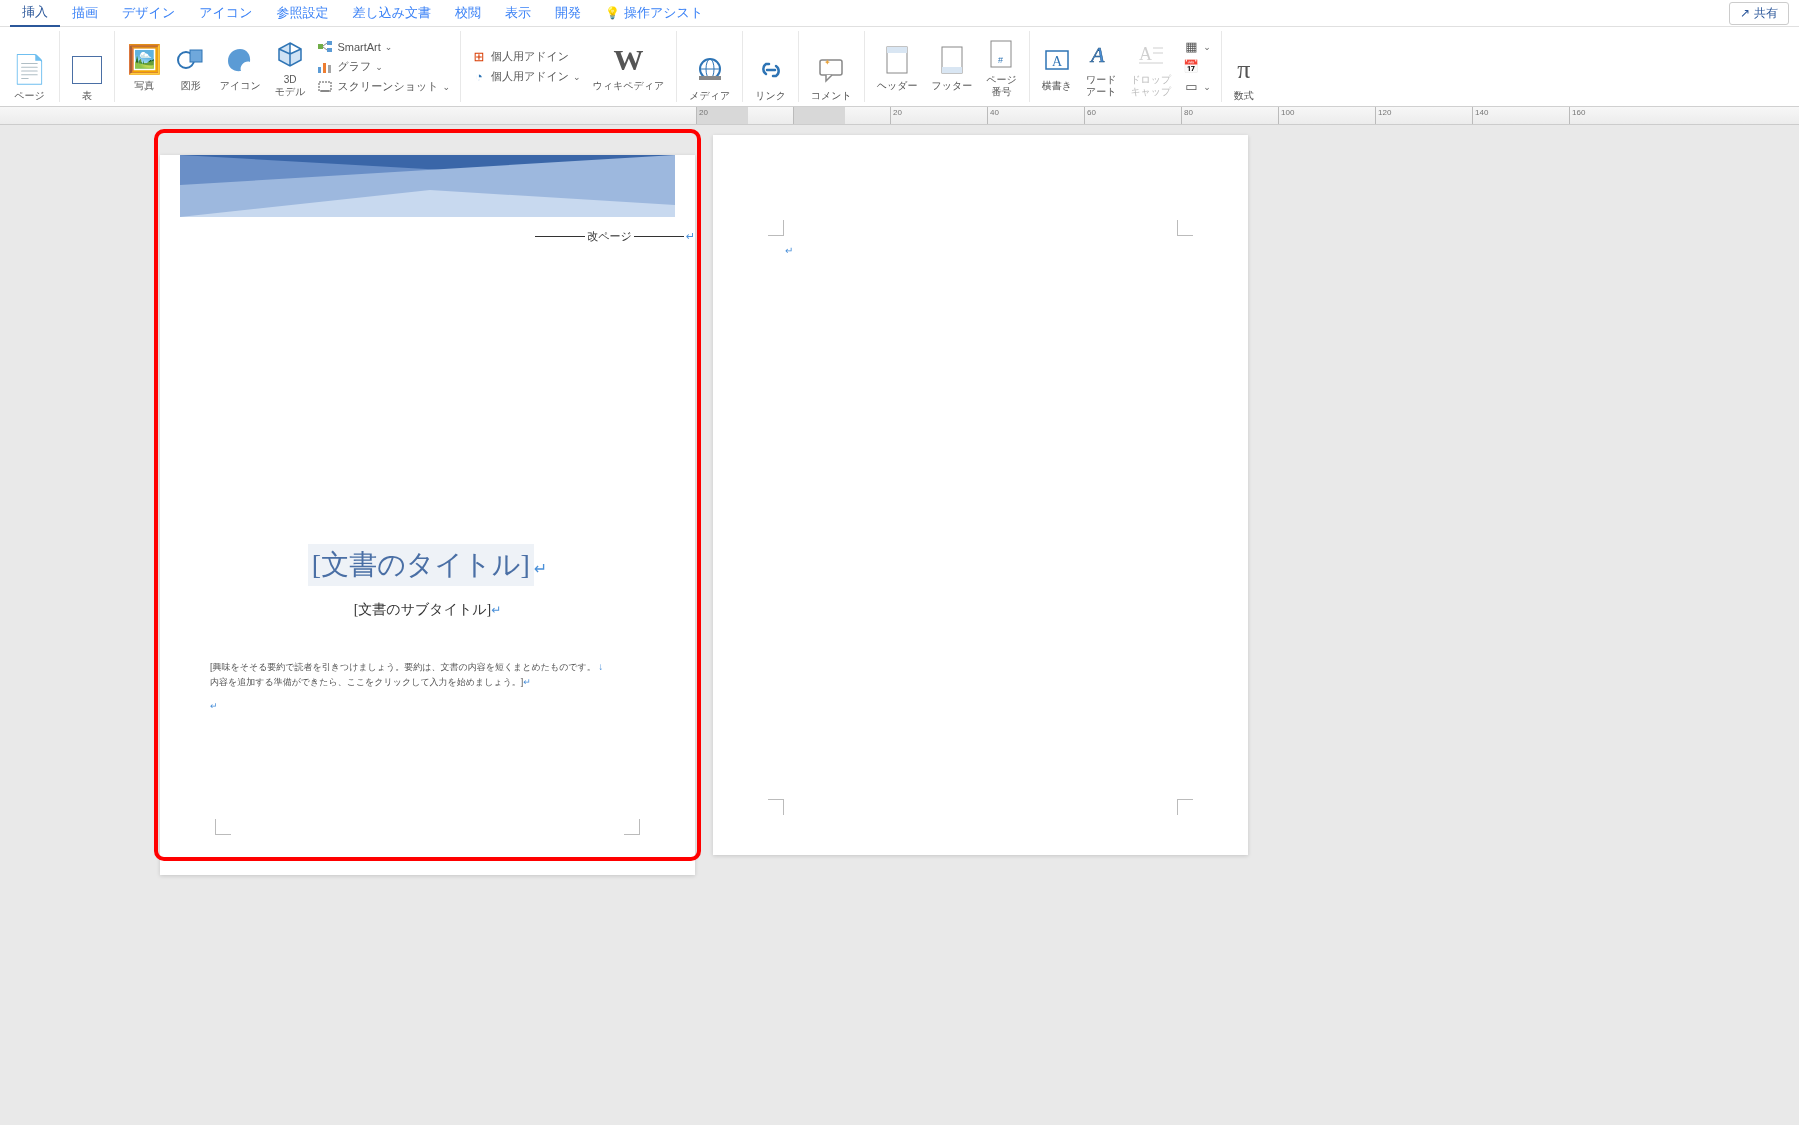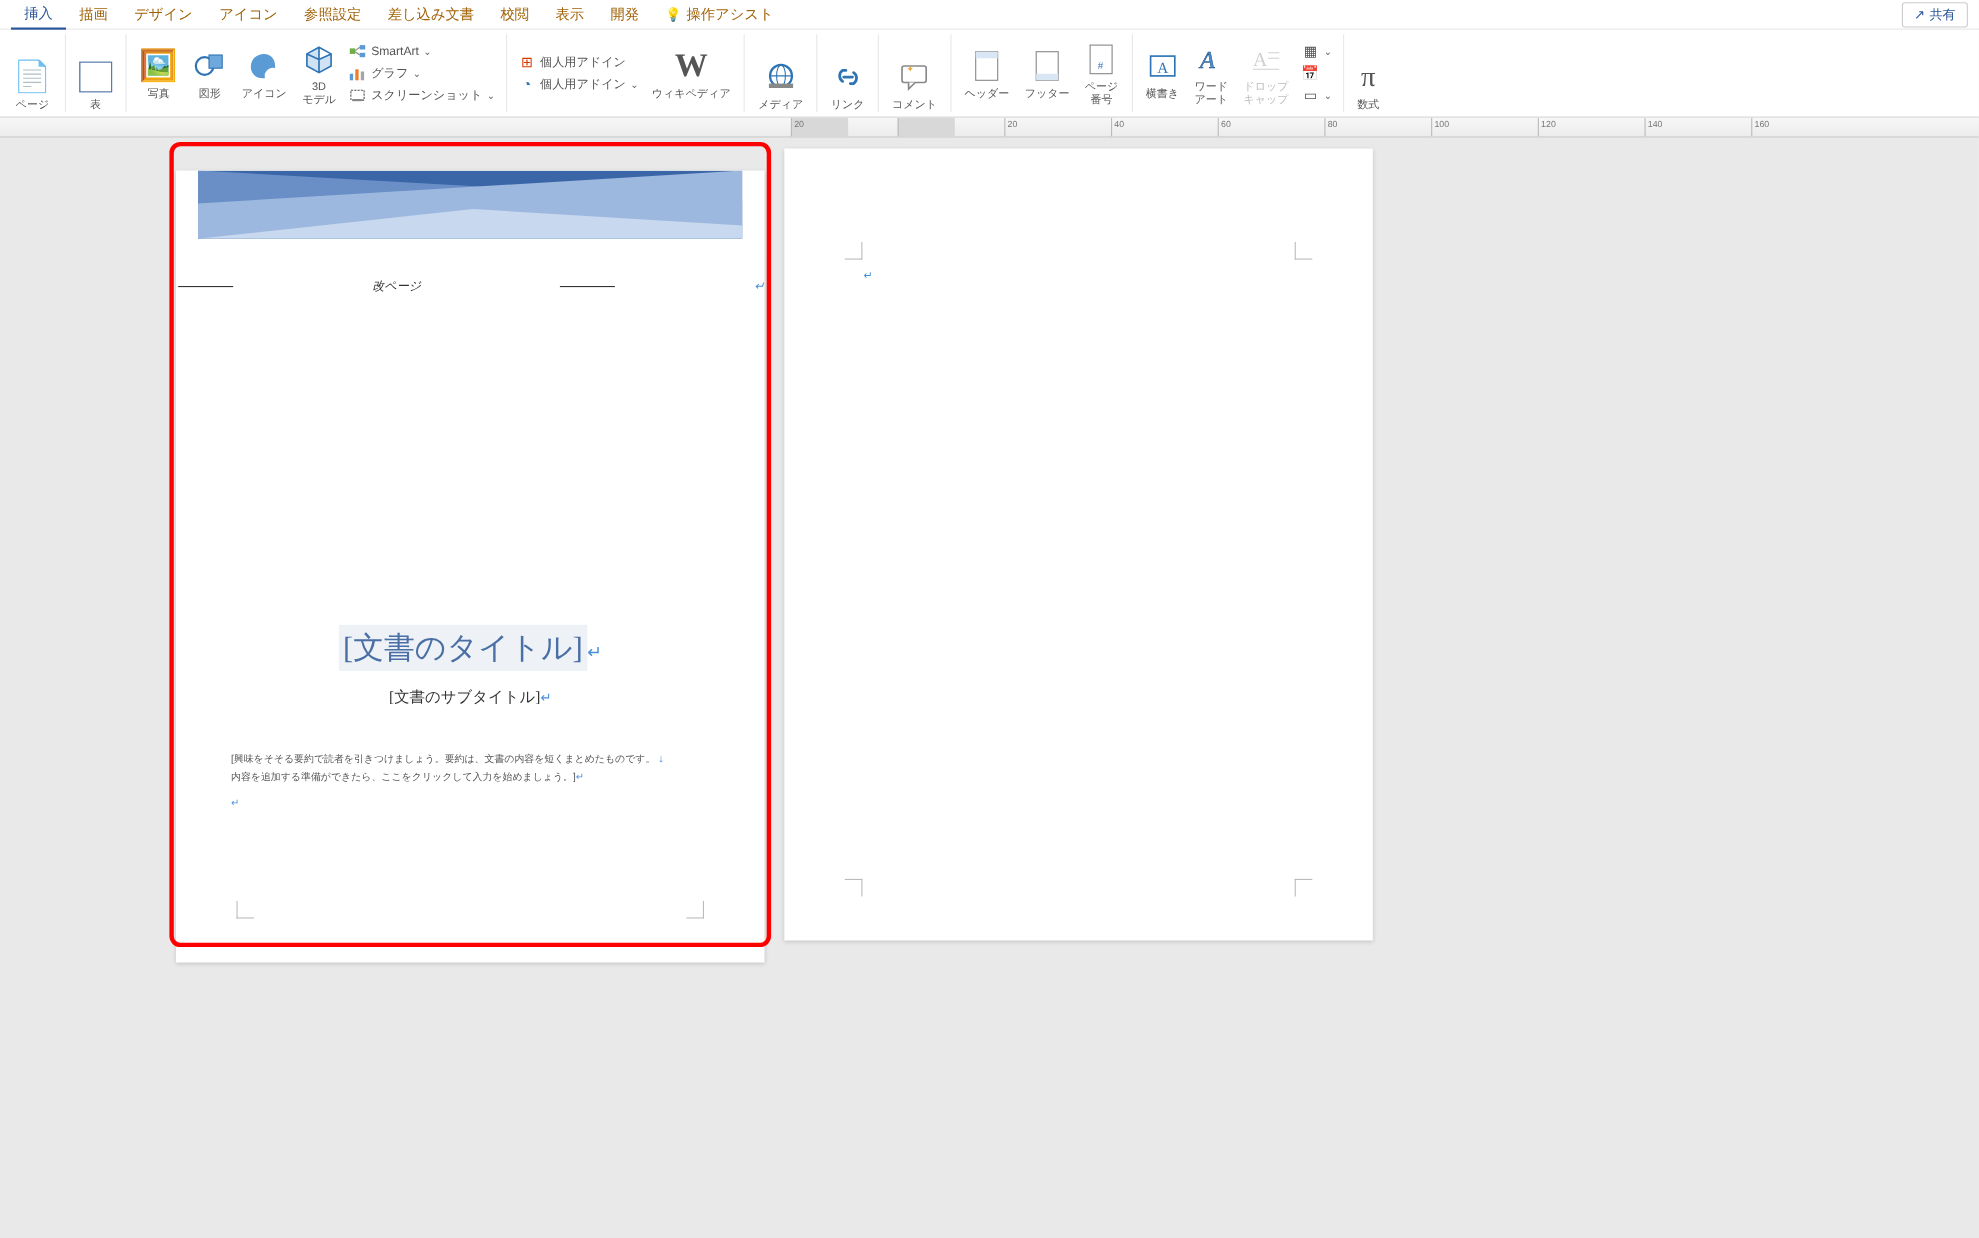--- a/index.html
+++ b/index.html
@@ -13,21 +13,21 @@
       background: #fff;
       display: flex;
       align-items: center;
       padding: 0 10px;
       height: 27px;
       border-bottom: 1px solid #e0e0e0;
     }
     .tab {
       padding: 4px 12px;
       font-size: 13px;
-      color: #a16207;
+      color: #3b82f6;
       cursor: pointer;
     }
     .tab.active { color: #2b579a; border-bottom: 2px solid #2b579a; }
     .assist { display: flex; align-items: center; gap: 4px; }
     .assist-icon { font-size: 12px; }
     .share-btn {
       margin-left: auto;
       border: 1px solid #ccc;
       border-radius: 3px;
       padding: 2px 10px;
@@ -80,21 +80,21 @@
     }
     .ruler {
       position: absolute;
       top: 0; left: 0; right: 0;
       height: 18px;
       background: linear-gradient(#f7f7f7,#ececec);
       border-bottom: 1px solid #ccc;
       font-size: 8px;
       color: #777;
     }
-    .ruler-inner { position: absolute; left: 719px; right: 0; height: 100%; display: flex; gap: 45px; }
+    .ruler-inner { position: absolute; left: 696px; right: 0; height: 100%; display: flex; gap: 45px; }
     .rtick { position: relative; width: 52px; border-left: 1px solid #bbb; }
     .rtick span { position: absolute; left: 2px; top: 1px; }
     .rtick.dark { background: #d8d8d8; }
     .pages {
       position: absolute;
       top: 18px; left: 0; right: 0; bottom: 0;
       display: flex;
       gap: 18px;
       padding: 10px 0 0 160px;
     }
@@ -116,25 +116,24 @@
     .cover-banner {
       position: relative;
       margin: 20px 20px 0 20px;
       height: 62px;
       overflow: hidden;
     }
     .page-break {
       text-align: center;
       font-size: 11px;
       color: #333;
-      margin-top: 36px;
+      margin-top: 12px;
       display: flex;
       align-items: center;
-      justify-content: space-between;
-      font-style: italic;
+      justify-content: flex-end;
     }
     .page-break .line { display: inline-block; width: 50px; border-top: 1px solid #333; margin: 0 2px; vertical-align: middle; }
     .doc-title {
       text-align: right;
       font-size: 28px;
       color: #4a6fa5;
       margin-top: 300px;
       font-family: "Yu Mincho", serif;
       background: #eef2f7;
       display: inline-block;

